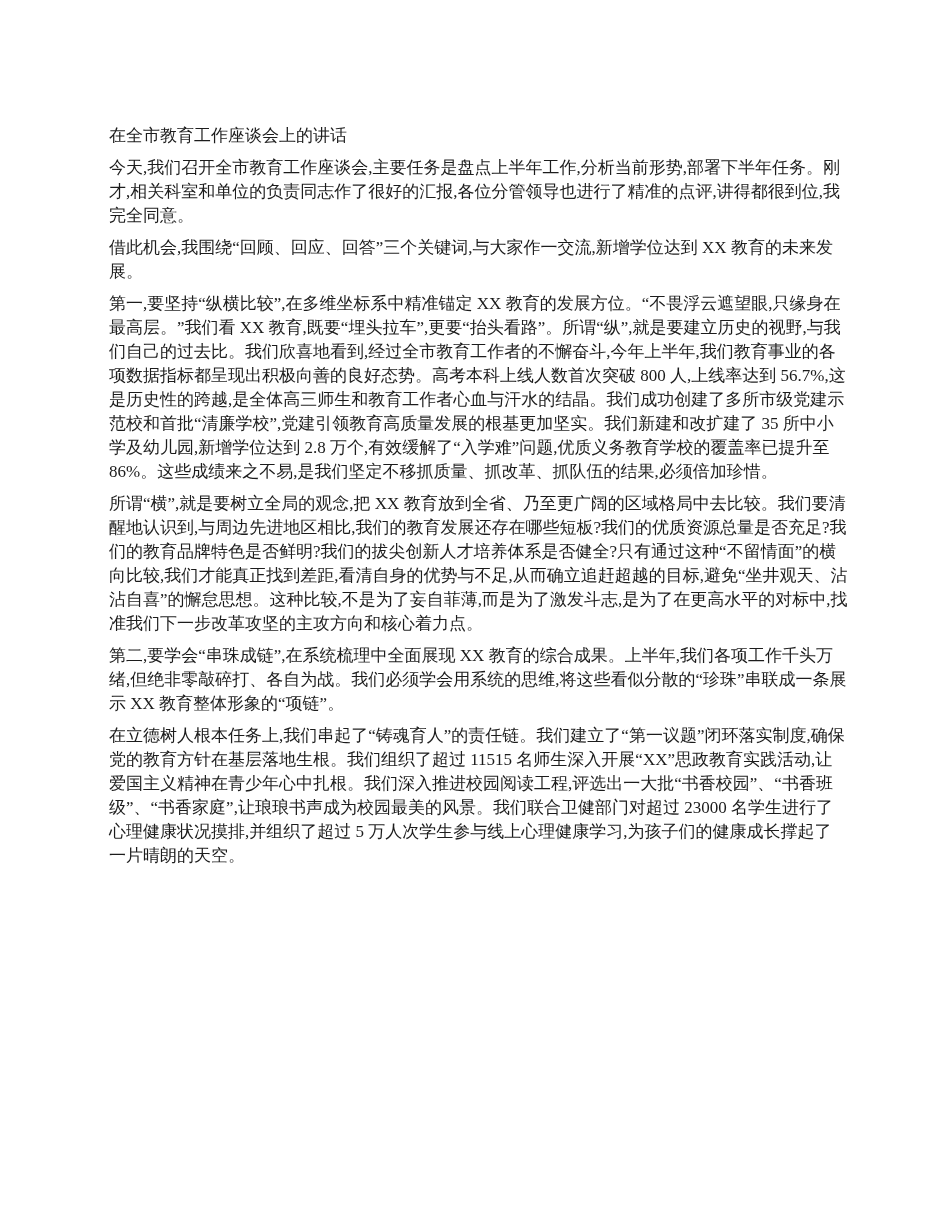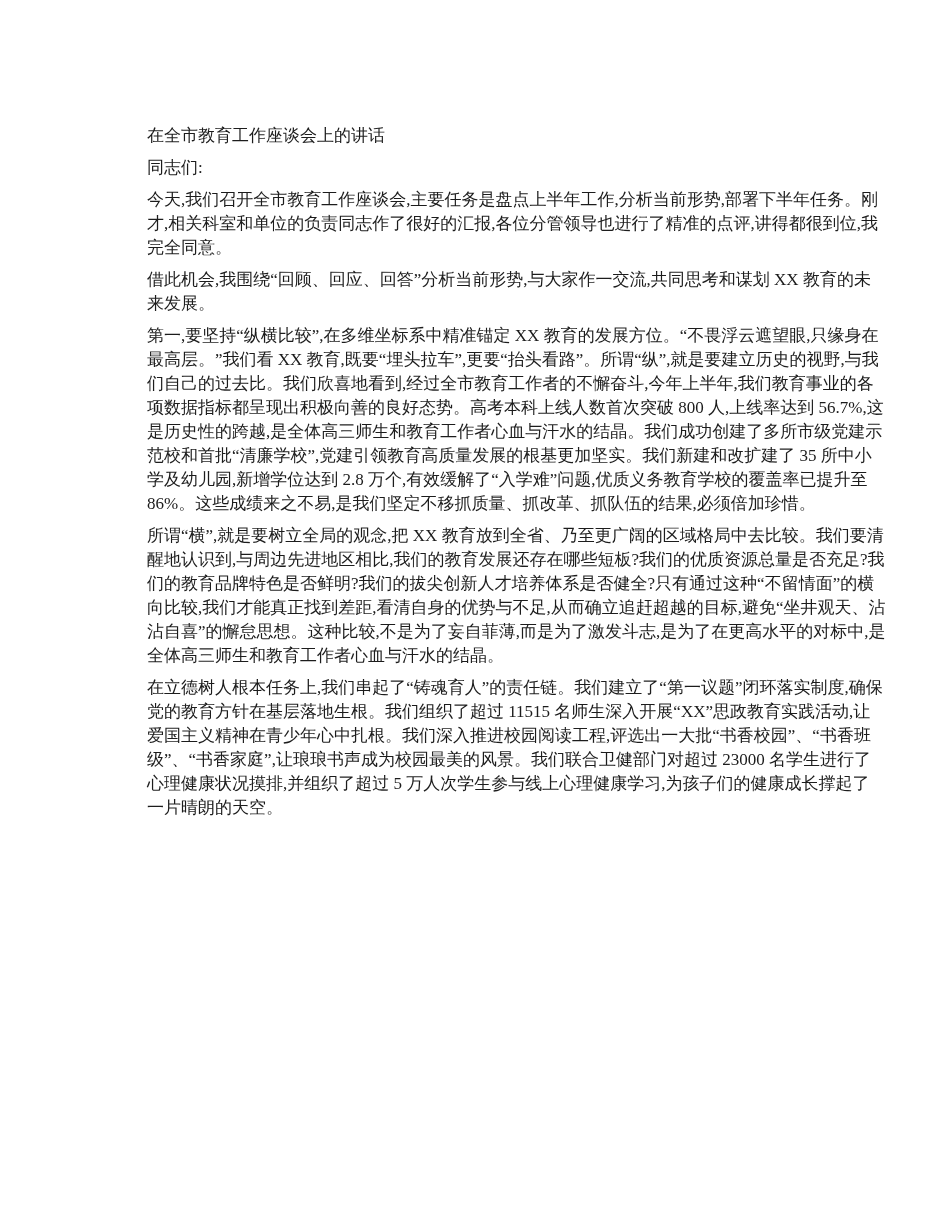--- a/index.html
+++ b/index.html
@@ -18,40 +18,39 @@
     left: 109px;
     top: 124px;
     width: 739px;
     color: #1c1c1c;
     
     font-family: "Liberation Serif", "DejaVu Serif", sans-serif;
     font-size: 17px;
     line-height: 24px;
     text-align: left;
     overflow-wrap: break-word;
-    margin-left: 38px;
   }
   .doc p {
     margin: 0 0 8px 0;
     font-weight: normal;
   }
 </style>
 </head>
 <body>
 
 <article class="doc">
   <p>在全市教育工作座谈会上的讲话</p>
 
-  <p>同志们:</p>
 
   <p>今天,我们召开全市教育工作座谈会,主要任务是盘点上半年工作,分析当前形势,部署下半年任务。刚才,相关科室和单位的负责同志作了很好的汇报,各位分管领导也进行了精准的点评,讲得都很到位,我完全同意。</p>
 
-  <p>借此机会,我围绕“回顾、回应、回答”分析当前形势,与大家作一交流,共同思考和谋划 XX 教育的未来发展。</p>
+  <p>借此机会,我围绕“回顾、回应、回答”三个关键词,与大家作一交流,新增学位达到 XX 教育的未来发展。</p>
 
 
 
   <p>第一,要坚持“纵横比较”,在多维坐标系中精准锚定 XX 教育的发展方位。“不畏浮云遮望眼,只缘身在最高层。”我们看 XX 教育,既要“埋头拉车”,更要“抬头看路”。所谓“纵”,就是要建立历史的视野,与我们自己的过去比。我们欣喜地看到,经过全市教育工作者的不懈奋斗,今年上半年,我们教育事业的各项数据指标都呈现出积极向善的良好态势。高考本科上线人数首次突破 800 人,上线率达到 56.7%,这是历史性的跨越,是全体高三师生和教育工作者心血与汗水的结晶。我们成功创建了多所市级党建示范校和首批“清廉学校”,党建引领教育高质量发展的根基更加坚实。我们新建和改扩建了 35 所中小学及幼儿园,新增学位达到 2.8 万个,有效缓解了“入学难”问题,优质义务教育学校的覆盖率已提升至 86%。这些成绩来之不易,是我们坚定不移抓质量、抓改革、抓队伍的结果,必须倍加珍惜。</p>
 
-  <p>所谓“横”,就是要树立全局的观念,把 XX 教育放到全省、乃至更广阔的区域格局中去比较。我们要清醒地认识到,与周边先进地区相比,我们的教育发展还存在哪些短板?我们的优质资源总量是否充足?我们的教育品牌特色是否鲜明?我们的拔尖创新人才培养体系是否健全?只有通过这种“不留情面”的横向比较,我们才能真正找到差距,看清自身的优势与不足,从而确立追赶超越的目标,避免“坐井观天、沾沾自喜”的懈怠思想。这种比较,不是为了妄自菲薄,而是为了激发斗志,是为了在更高水平的对标中,是全体高三师生和教育工作者心血与汗水的结晶。</p>
+  <p>所谓“横”,就是要树立全局的观念,把 XX 教育放到全省、乃至更广阔的区域格局中去比较。我们要清醒地认识到,与周边先进地区相比,我们的教育发展还存在哪些短板?我们的优质资源总量是否充足?我们的教育品牌特色是否鲜明?我们的拔尖创新人才培养体系是否健全?只有通过这种“不留情面”的横向比较,我们才能真正找到差距,看清自身的优势与不足,从而确立追赶超越的目标,避免“坐井观天、沾沾自喜”的懈怠思想。这种比较,不是为了妄自菲薄,而是为了激发斗志,是为了在更高水平的对标中,找准我们下一步改革攻坚的主攻方向和核心着力点。</p>
 
+  <p>第二,要学会“串珠成链”,在系统梳理中全面展现 XX 教育的综合成果。上半年,我们各项工作千头万绪,但绝非零敲碎打、各自为战。我们必须学会用系统的思维,将这些看似分散的“珍珠”串联成一条展示 XX 教育整体形象的“项链”。</p>
 
   <p>在立德树人根本任务上,我们串起了“铸魂育人”的责任链。我们建立了“第一议题”闭环落实制度,确保党的教育方针在基层落地生根。我们组织了超过 11515 名师生深入开展“XX”思政教育实践活动,让爱国主义精神在青少年心中扎根。我们深入推进校园阅读工程,评选出一大批“书香校园”、“书香班级”、“书香家庭”,让琅琅书声成为校园最美的风景。我们联合卫健部门对超过 23000 名学生进行了心理健康状况摸排,并组织了超过 5 万人次学生参与线上心理健康学习,为孩子们的健康成长撑起了一片晴朗的天空。</p>
 </article>
 
 </body></html>

